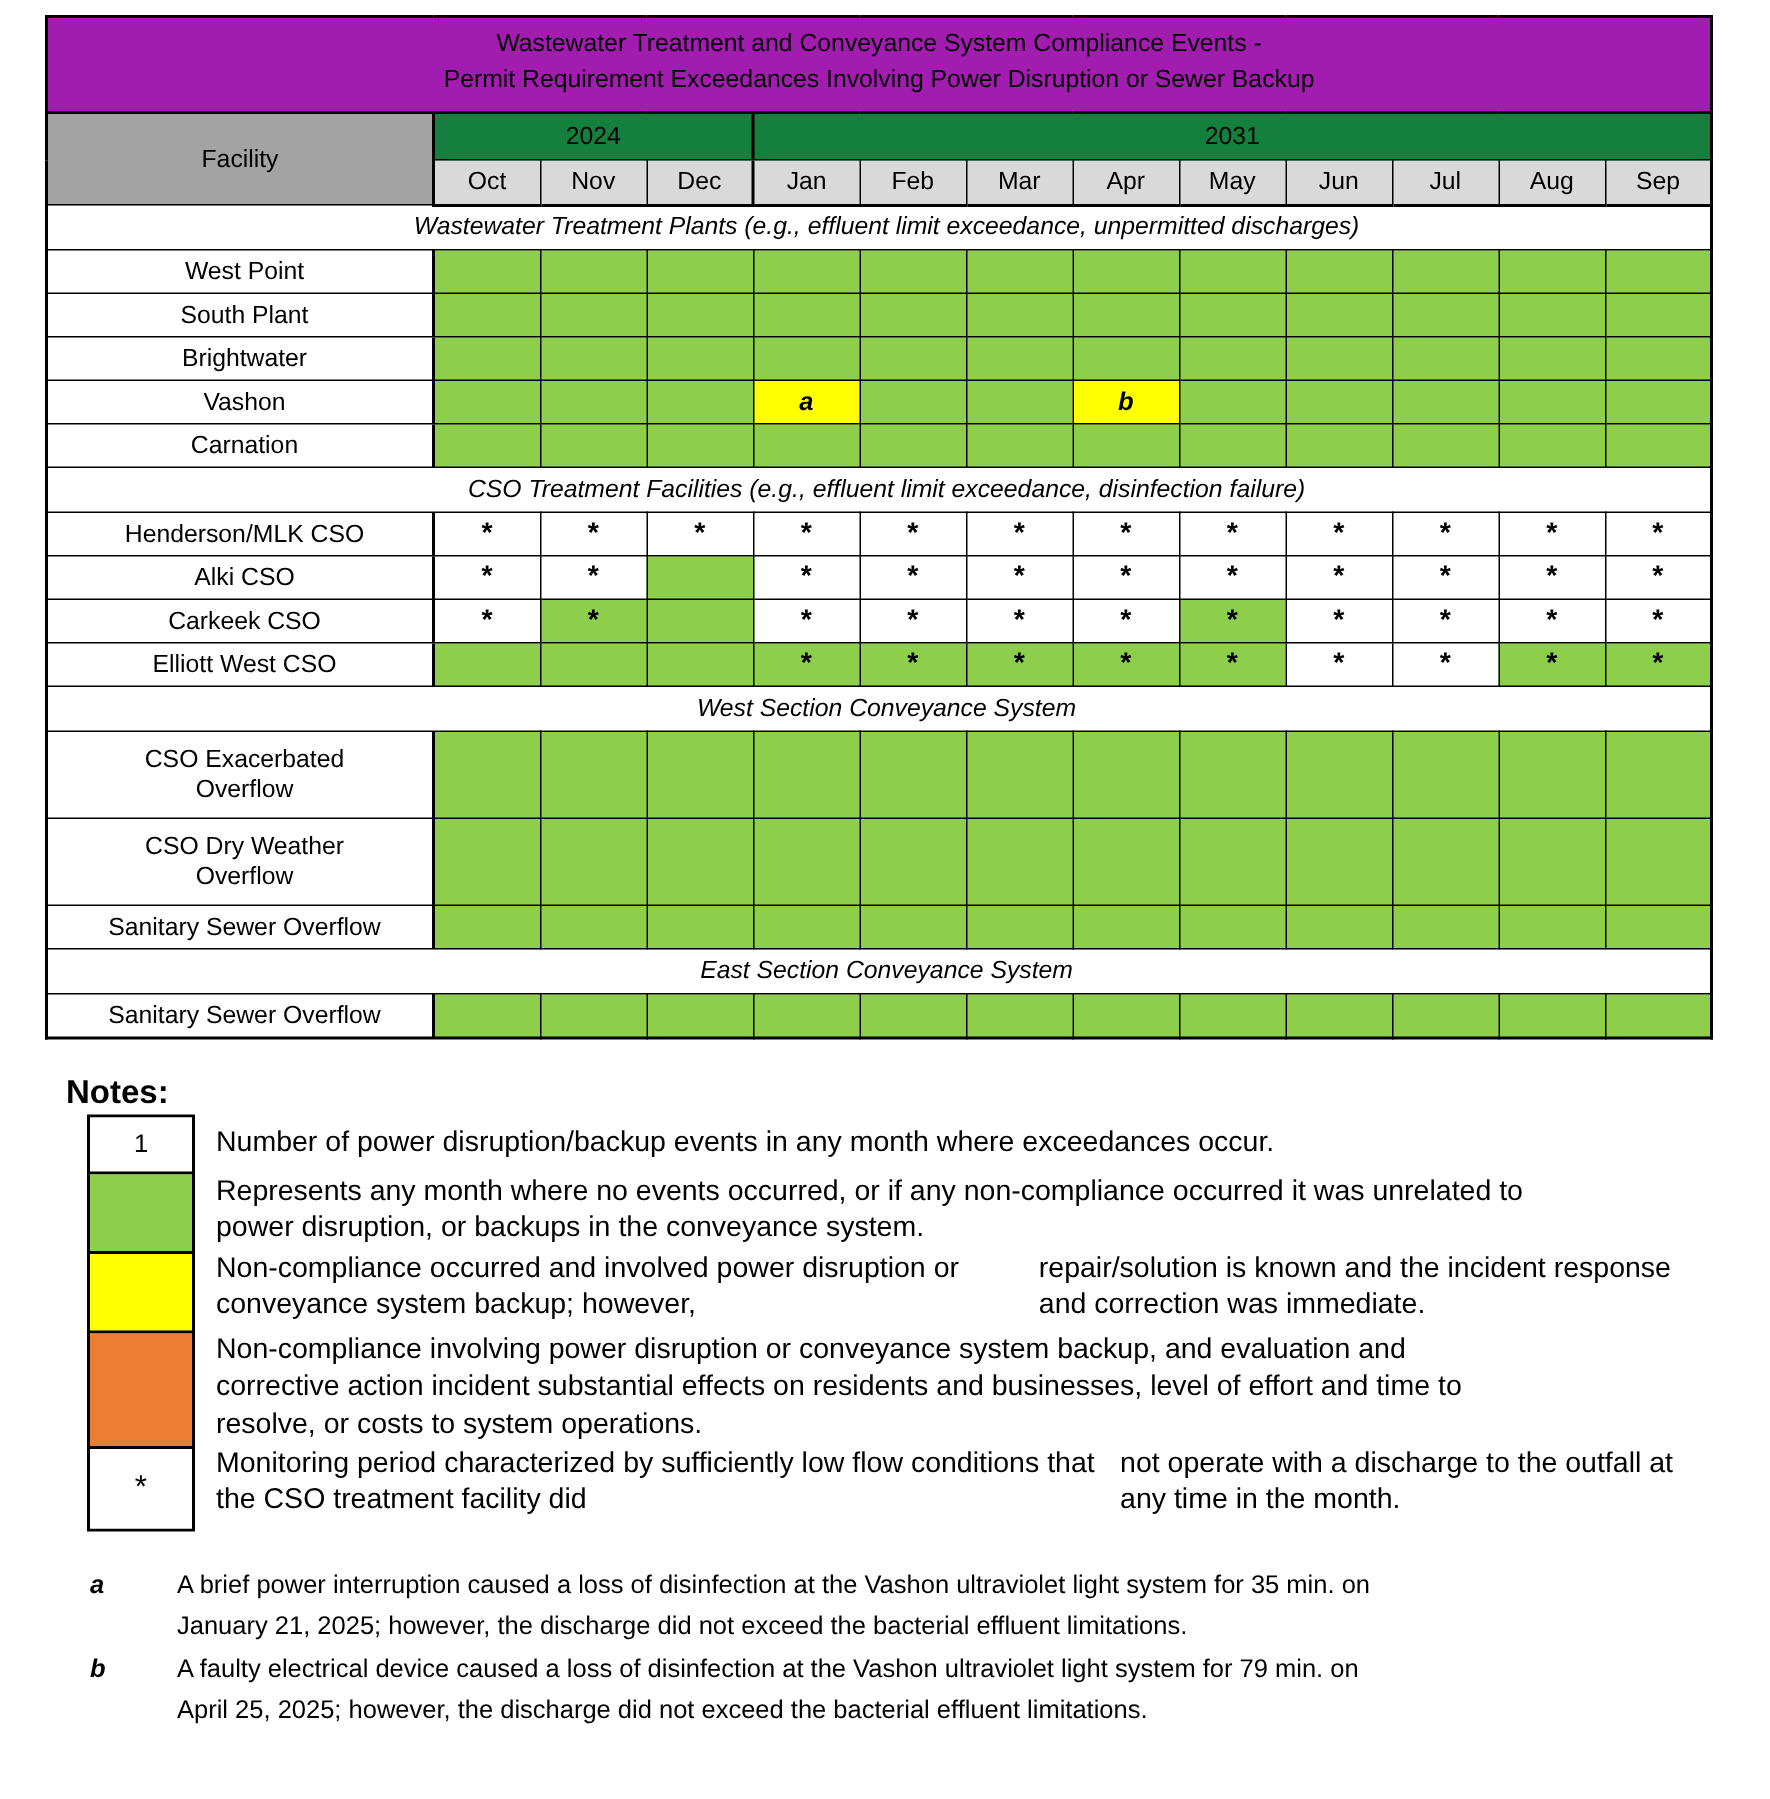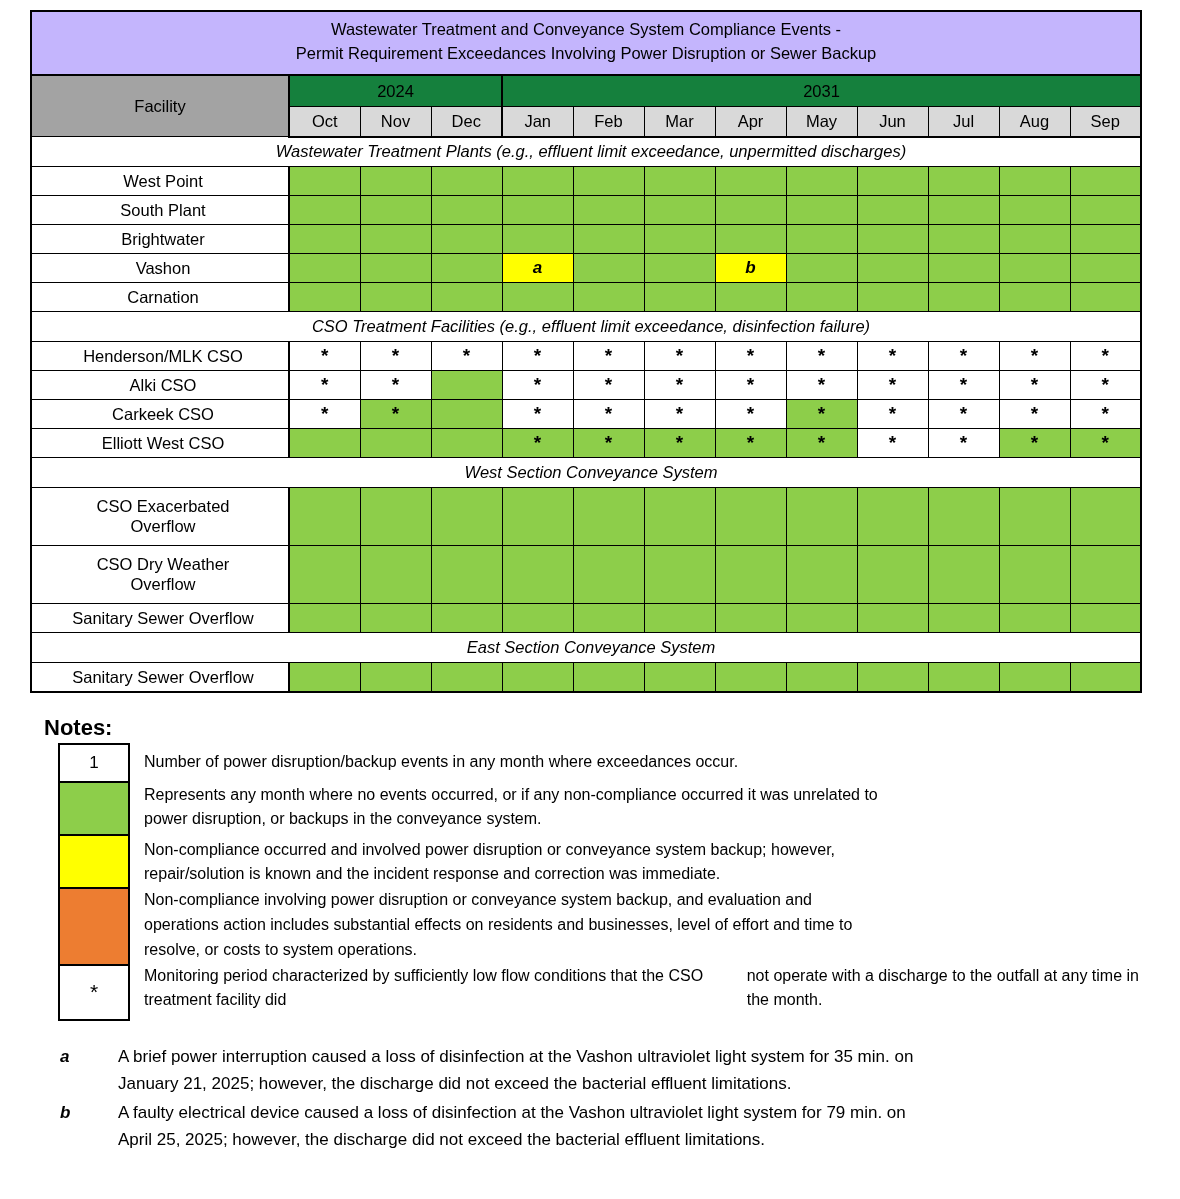--- a/index.html
+++ b/index.html
@@ -27,21 +27,21 @@
   table.matrix td, table.matrix th {
     border: 1.5px solid #000;
     padding: 0;
     font-weight: normal;
     font-size: 16.5px;
     text-align: center;
     vertical-align: middle;
   }
 
   .title-cell {
-    background: #c4b5fd;
+    background: #a21caf;
     font-weight: bold;
     font-size: 19px;
     line-height: 1.45;
     padding: 6px 4px 8px 4px !important;
     border-bottom: 2.5px solid #000 !important;
   }
   .title-cell .ln { display: block; }
 
   .facility-head {
     background: #a3a3a3;
@@ -115,21 +115,21 @@
     align-items: center;
     justify-content: center;
     font-size: 17px;
   }
   .legend-swatches .sw:last-child { border-bottom: none; }
   .legend-text {
     flex: 1;
     padding-left: 14px;
   }
   .legend-text .lt {
-    font-size: 16px;
+    font-size: 19px;
     line-height: 24.6px;
   }
 
   
   .footnotes { margin: 22px 0 0 30px; }
   .fnote {
     display: flex;
     font-size: 17px;
     line-height: 27px;
     margin-bottom: 2px;
@@ -401,27 +401,27 @@
         <div class="sw" style="background: rgb(255, 255, 255); height: 53px; font-size: 21px;">*</div>
       </div>
     <div class="legend-text" id="legend-text">
         <div style="height: 38px; display: flex; flex-direction: column; justify-content: center;">
           <div class="lt">Number of power disruption/backup events in any month where exceedances occur.</div>
         </div>
         <div style="height: 53px; display: flex; flex-direction: column; justify-content: center;">
           <div class="lt">Represents any month where no events occurred, or if any non-compliance occurred it was unrelated to</div>
           <div class="lt">power disruption, or backups in the conveyance system.</div>
         </div>
-        <div style="height: 53px; display: flex; flex-direction: column; justify-content: flex-end;">
+        <div style="height: 53px; display: flex; flex-direction: row; justify-content: flex-start;">
           <div class="lt">Non-compliance occurred and involved power disruption or conveyance system backup; however,</div>
           <div class="lt">repair/solution is known and the incident response and correction was immediate.</div>
         </div>
         <div style="height: 77px; display: flex; flex-direction: column; justify-content: center;">
           <div class="lt">Non-compliance involving power disruption or conveyance system backup, and evaluation and</div>
-          <div class="lt">operations action includes substantial effects on residents and businesses, level of effort and time to</div>
+          <div class="lt">corrective action incident substantial effects on residents and businesses, level of effort and time to</div>
           <div class="lt">resolve, or costs to system operations.</div>
         </div>
         <div style="height: 53px; display: flex; flex-direction: row; justify-content: center;">
           <div class="lt">Monitoring period characterized by sufficiently low flow conditions that the CSO treatment facility did</div>
           <div class="lt">not operate with a discharge to the outfall at any time in the month.</div>
         </div>
       </div>
   </div>
 
   <div class="footnotes" id="footnotes">

